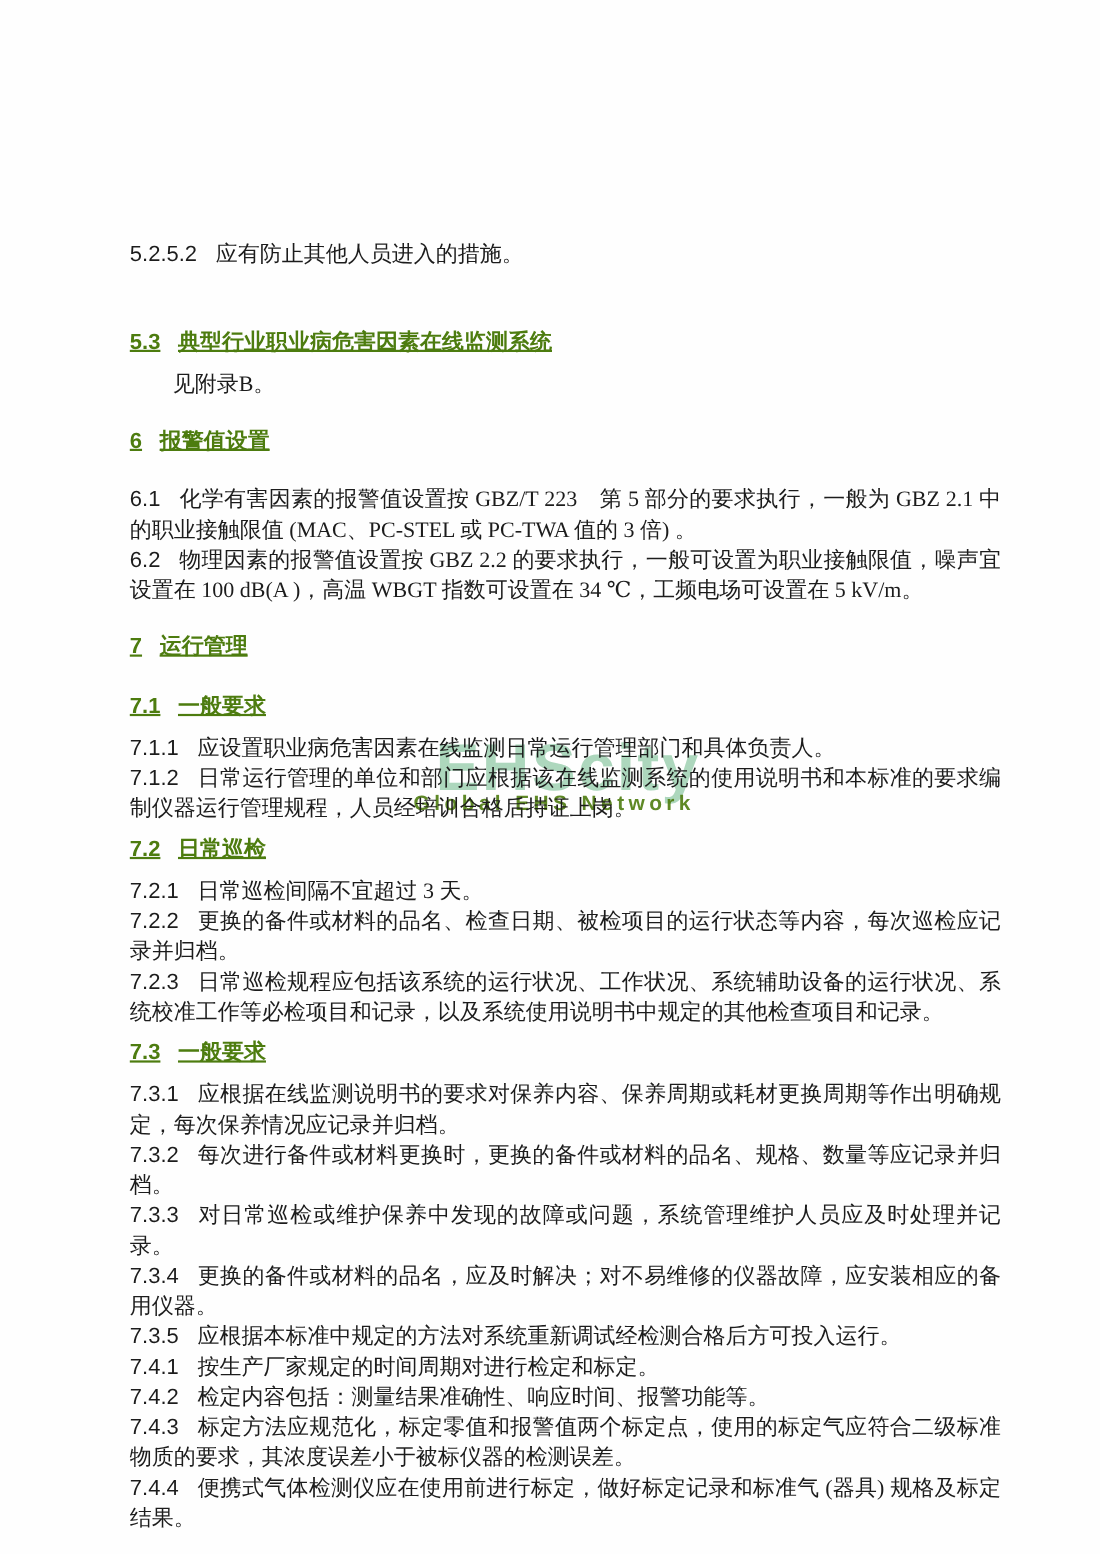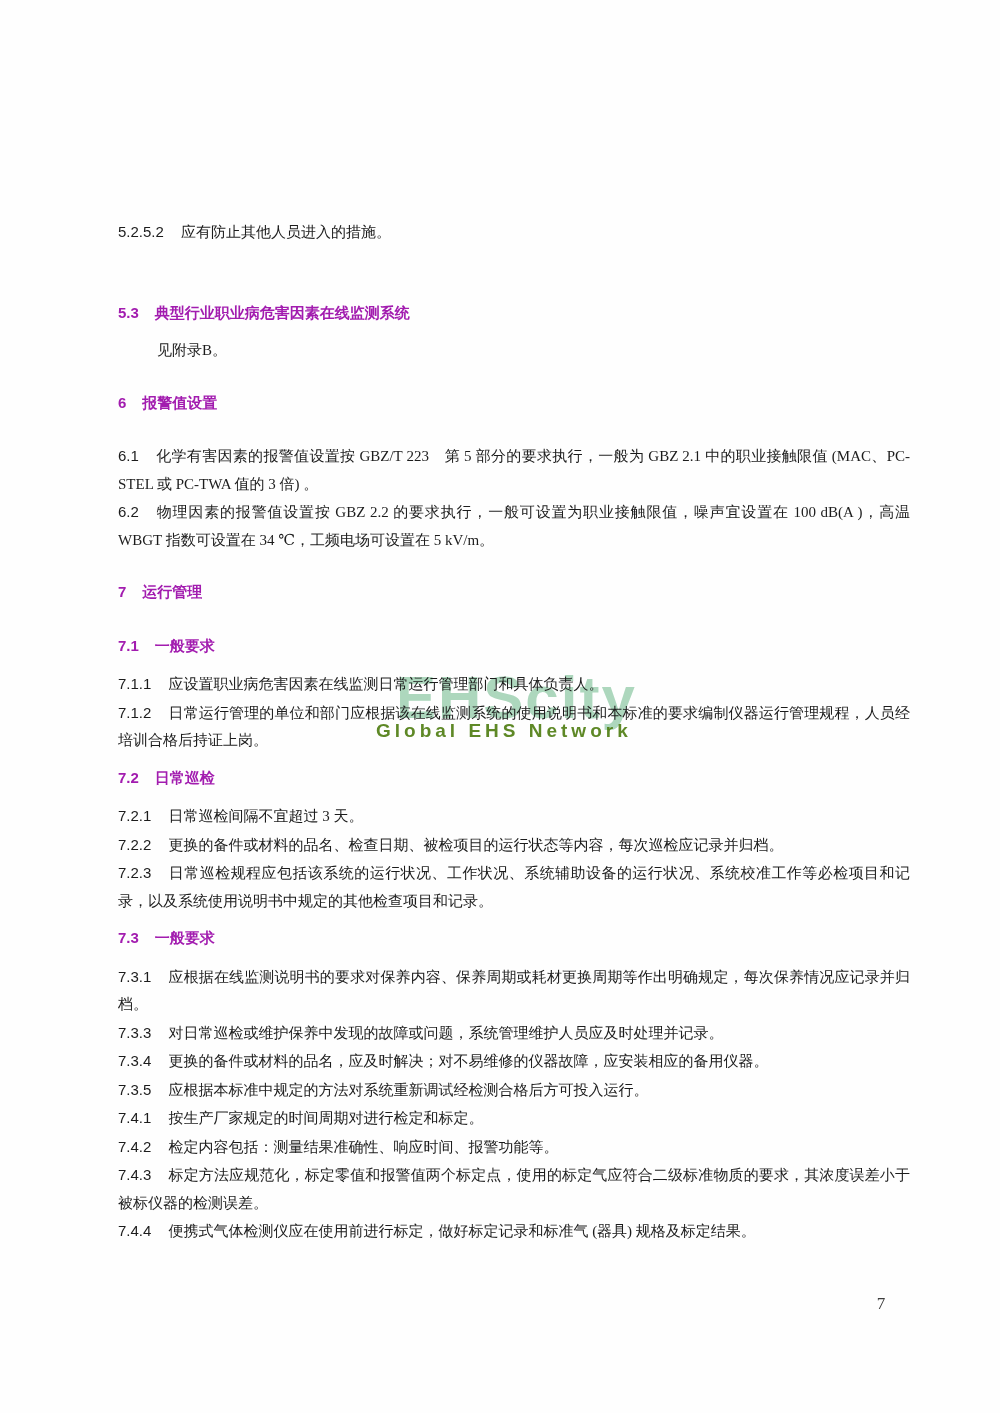--- a/index.html
+++ b/index.html
@@ -48,30 +48,31 @@
   .content {
     position: absolute;
     left: 118px;
     top: 0;
     width: 792px;
     padding-top: 218px;
     z-index: 1;
   }
   .content p {
     margin: 0;
-    font-size: 15px;
+    font-size: 20px;
     line-height: 27.5px;
   }
   .b-body {
     text-align: justify;
   }
   .b-h1, .b-h2 {
     font-family: "Liberation Sans", "DejaVu Sans", sans-serif;
     font-weight: 700;
-    color: #a21caf;
+    color: #4d7c0f;
+    text-decoration: underline;
   }
   .b-h1 { margin: 24px 0 26px 0 !important; }
   .b-h2 { margin: 9px 0 11px 0 !important; }
   
   #doc-content > .b-h2:nth-child(2) { margin-top: 52px !important; }
   .b-note { padding-left: 39px; }
   .num {
     font-family: "Liberation Sans", "DejaVu Sans", sans-serif;
     margin-right: 17px;
   }
@@ -108,20 +109,21 @@
       <p class="b-h1"><span class="num">7</span><span class="txt">运行管理</span></p>
       <p class="b-h2"><span class="num">7.1</span><span class="txt">一般要求</span></p>
       <p class="b-body"><span class="num">7.1.1</span><span class="txt">应设置职业病危害因素在线监测日常运行管理部门和具体负责人。</span></p>
       <p class="b-body"><span class="num">7.1.2</span><span class="txt">日常运行管理的单位和部门应根据该在线监测系统的使用说明书和本标准的要求编制仪器运行管理规程，人员经培训合格后持证上岗。</span></p>
       <p class="b-h2"><span class="num">7.2</span><span class="txt">日常巡检</span></p>
       <p class="b-body"><span class="num">7.2.1</span><span class="txt">日常巡检间隔不宜超过 3 天。</span></p>
       <p class="b-body"><span class="num">7.2.2</span><span class="txt">更换的备件或材料的品名、检查日期、被检项目的运行状态等内容，每次巡检应记录并归档。</span></p>
       <p class="b-body"><span class="num">7.2.3</span><span class="txt">日常巡检规程应包括该系统的运行状况、工作状况、系统辅助设备的运行状况、系统校准工作等必检项目和记录，以及系统使用说明书中规定的其他检查项目和记录。</span></p>
       <p class="b-h2"><span class="num">7.3</span><span class="txt">一般要求</span></p>
       <p class="b-body"><span class="num">7.3.1</span><span class="txt">应根据在线监测说明书的要求对保养内容、保养周期或耗材更换周期等作出明确规定，每次保养情况应记录并归档。</span></p>
+      <p class="b-body"><span class="num">7.3.2</span><span class="txt">每次进行备件或材料更换时，更换的备件或材料的品名、规格、数量等应记录并归档。</span></p>
       <p class="b-body"><span class="num">7.3.3</span><span class="txt">对日常巡检或维护保养中发现的故障或问题，系统管理维护人员应及时处理并记录。</span></p>
       <p class="b-body"><span class="num">7.3.4</span><span class="txt">更换的备件或材料的品名，应及时解决；对不易维修的仪器故障，应安装相应的备用仪器。</span></p>
       <p class="b-body"><span class="num">7.3.5</span><span class="txt">应根据本标准中规定的方法对系统重新调试经检测合格后方可投入运行。</span></p>
       <p class="b-body"><span class="num">7.4.1</span><span class="txt">按生产厂家规定的时间周期对进行检定和标定。</span></p>
       <p class="b-body"><span class="num">7.4.2</span><span class="txt">检定内容包括：测量结果准确性、响应时间、报警功能等。</span></p>
       <p class="b-body"><span class="num">7.4.3</span><span class="txt">标定方法应规范化，标定零值和报警值两个标定点，使用的标定气应符合二级标准物质的要求，其浓度误差小于被标仪器的检测误差。</span></p>
       <p class="b-body"><span class="num">7.4.4</span><span class="txt">便携式气体检测仪应在使用前进行标定，做好标定记录和标准气 (器具) 规格及标定结果。</span></p>
     </main>
 
   <div class="page-number">7</div>

